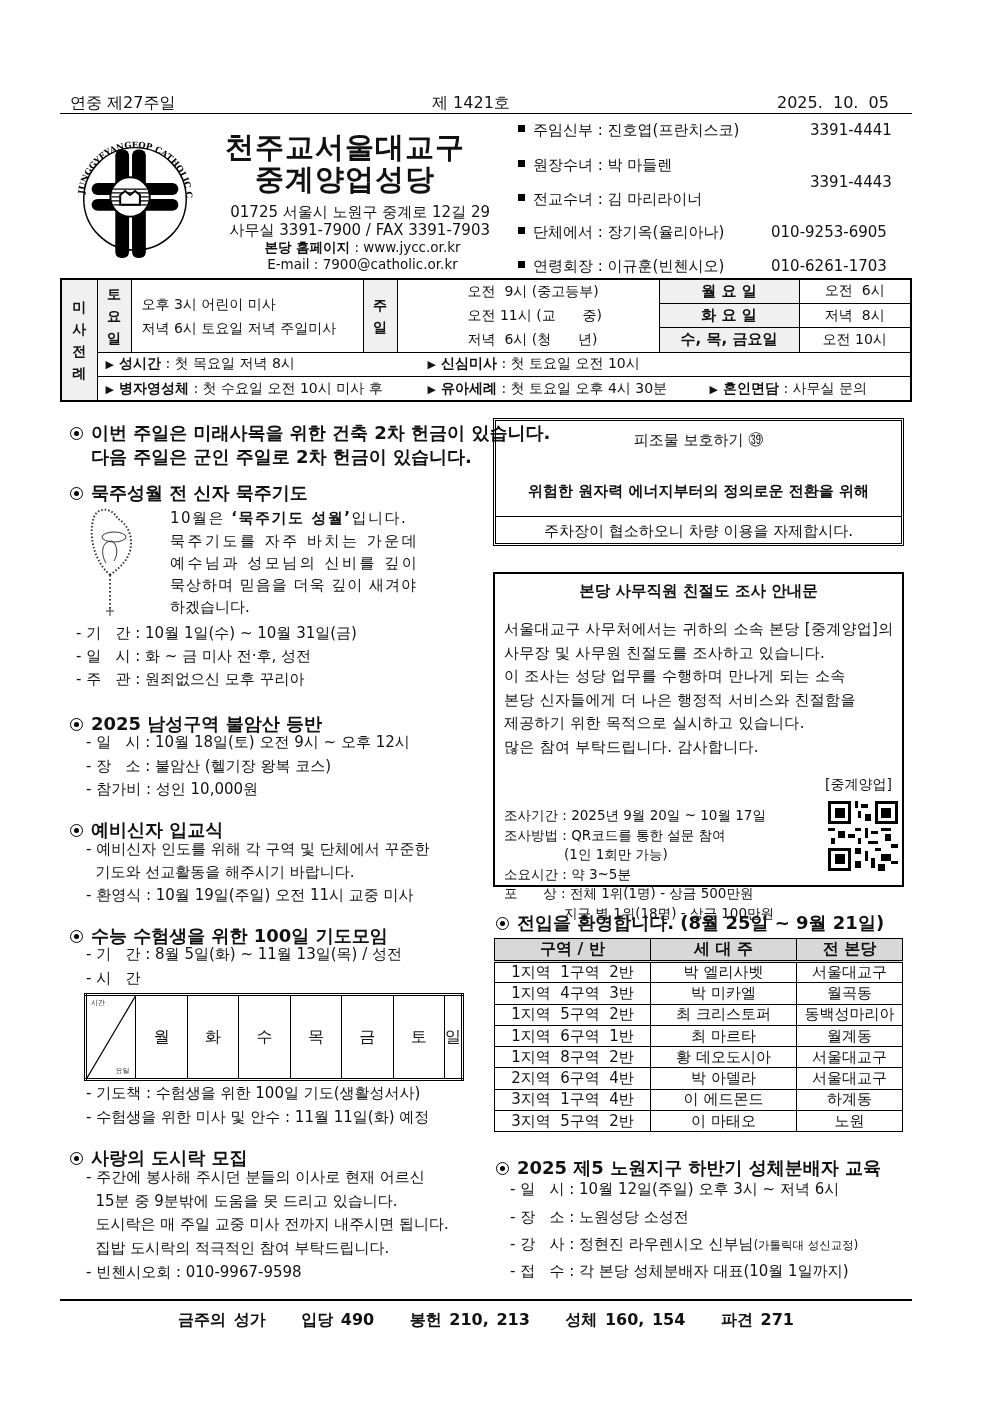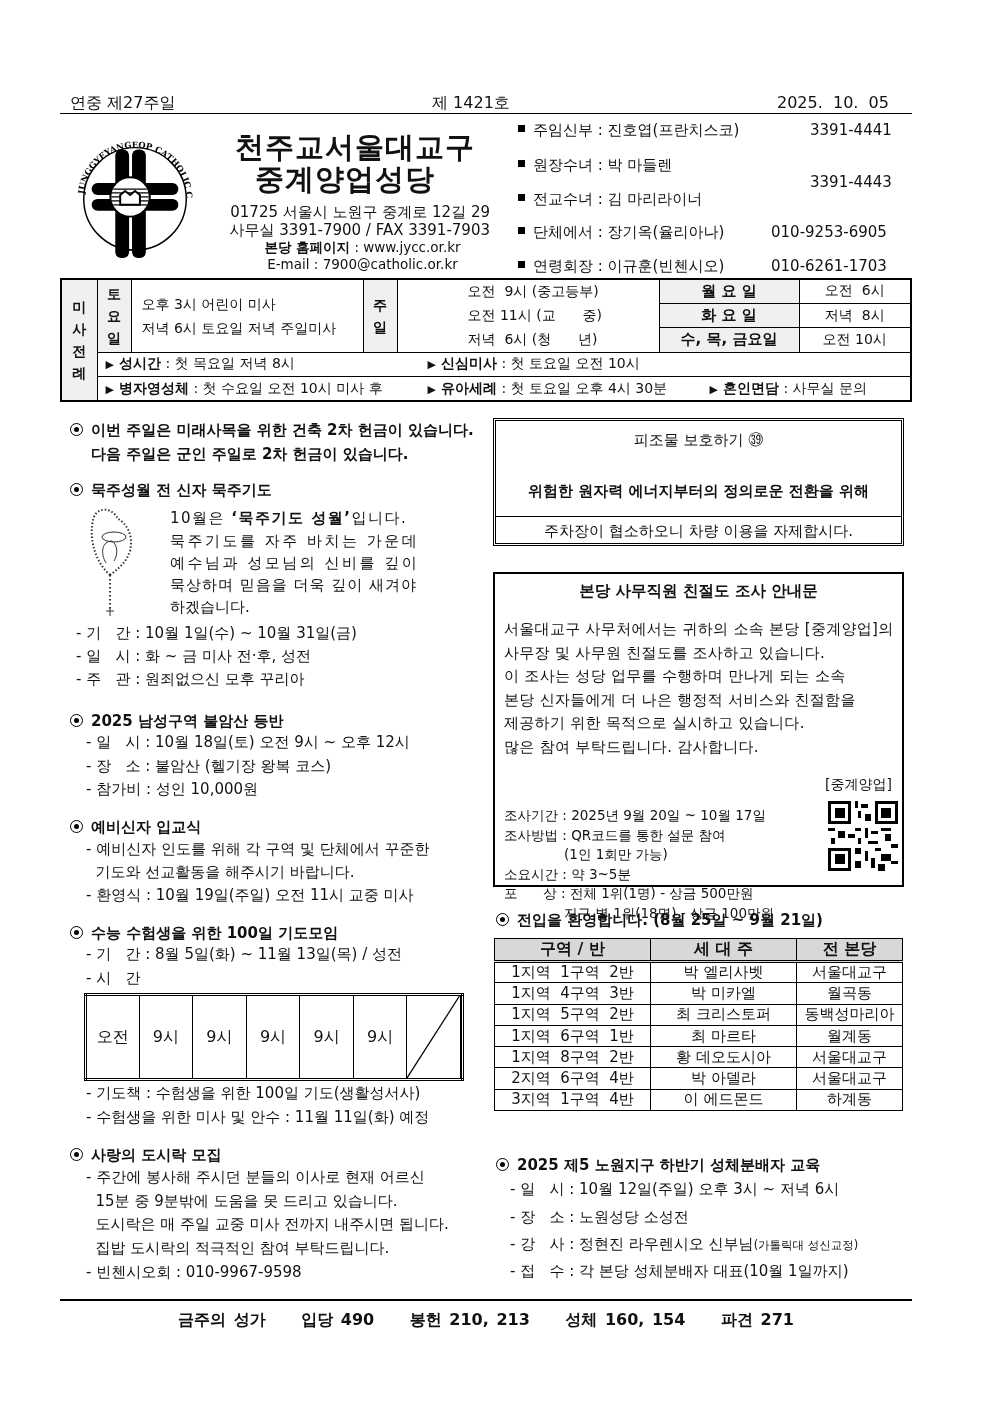--- a/index.html
+++ b/index.html
@@ -5,38 +5,38 @@
   * { box-sizing: border-box; margin: 0; padding: 0; }
   html, body { width: 992px; height: 1403px; background: #fff; }
   body { font-family: "DejaVu Sans", "Liberation Sans", sans-serif; color: #111; position: relative; overflow: hidden; }
   .abs { position: absolute; }
   .txt { font-size: 15px; line-height: 1; white-space: nowrap; }
 
   
   #top-line { left: 60px; width: 852px; top: 113px; height: 0; border-top: 1.5px solid #000; }
   .hdr { top: 93px; font-size: 16px; }
   #logo { left: 66px; top: 122px; width: 138px; height: 138px; }
-  #title1 { left: 215px; top: 128px; width: 260px; text-align: right; font-size: 29px; font-weight: bold; letter-spacing: 1px; }
+  #title1 { left: 215px; top: 128px; width: 260px; text-align: center; font-size: 29px; font-weight: bold; letter-spacing: 1px; }
   #title2 { left: 215px; top: 160px; width: 260px; text-align: center; font-size: 29px; font-weight: bold; letter-spacing: 1px; }
   #addr { left: 195px; top: 203px; font-size: 15px; line-height: 18px; text-align: right; width: 295px; }
   #addr .c { text-align: center; display: block; font-size: 13.5px; line-height: 17px; padding-left: 40px; }
 
   .staff { left: 518px; font-size: 15px; white-space: nowrap; }
   .staff .sq { display: inline-block; width: 7px; height: 7px; background: #000; margin-right: 8px; vertical-align: middle; position: relative; top: -2px; }
   .phone { font-size: 15px; }
 
   
   #mass { left: 60px; top: 278px; width: 852px; height: 124px; border: 2px solid #000; border-collapse: collapse; }
   #mass td { border: 1px solid #000; font-size: 14px; padding: 0; vertical-align: middle; }
   .gray { background: #f0f0f0; }
   .vlabel { text-align: center; font-weight: bold; font-size: 16px; line-height: 22px; }
   .tri { font-size: 11px; margin-right: 5px; }
 
   
-  .sec-h { font-size: 15px; font-weight: bold; white-space: nowrap; }
+  .sec-h { font-size: 18px; font-weight: bold; white-space: nowrap; }
   .sec-h .bullet { display: inline-block; width: 13px; height: 13px; border: 1.5px solid #000; border-radius: 50%; position: relative; margin-right: 8px; vertical-align: -1px; }
   .sec-h .bullet::after { content: ""; position: absolute; left: 2.5px; top: 2.5px; width: 5px; height: 5px; background: #000; border-radius: 50%; }
   .line { font-size: 15px; white-space: nowrap; line-height: 1; }
 
   #prayer-tbl { left: 84px; top: 993px; width: 380px; height: 88px; border: 3px double #000; border-collapse: collapse; }
   #prayer-tbl td { border: 1px solid #000; text-align: center; font-size: 16px; width: 14.28%; }
   .diag { position: relative; }
   .diag svg { position: absolute; left: 0; top: 0; width: 100%; height: 100%; }
 
   
@@ -186,37 +186,35 @@
 <div class="abs line" style="left:86px; top:842px; white-space:pre;">- 예비신자 인도를 위해 각 구역 및 단체에서 꾸준한</div>
 <div class="abs line" style="left:86px; top:865px; white-space:pre;">  기도와 선교활동을 해주시기 바랍니다.</div>
 <div class="abs line" style="left:86px; top:888px; white-space:pre;">- 환영식 : 10월 19일(주일) 오전 11시 교중 미사</div>
 
 <div class="abs sec-h" style="left:70px; top:924px;"><span class="bullet"></span><span>수능 수험생을 위한 100일 기도모임</span></div>
 <div class="abs line" style="left:86px; top:947px; white-space:pre;">- 기   간 : 8월 5일(화) ~ 11월 13일(목) / 성전</div>
 <div class="abs line" style="left:86px; top:971px; white-space:pre;">- 시   간</div>
 
 <table class="abs" id="prayer-tbl">
   <tbody>
-  <tr style="height:28px;">
-    <td>오전</td>
-    <td>9시</td>
-    <td>9시</td>
-    <td>9시</td>
-    <td>9시</td>
-    <td>9시</td>
-    <td class="diag">
-          <svg preserveAspectRatio="none" viewBox="0 0 10 10">
+      <tr style="height:29px;">
+    <td class="diag" style="font-size:7px;">
+      <svg preserveAspectRatio="none" viewBox="0 0 10 10">
             <line x1="0" y1="10" x2="10" y2="0" stroke="#000" stroke-width="0.2"></line>
           </svg>
-        </td>
-    <td class="diag">
-          <svg preserveAspectRatio="none" viewBox="0 0 10 10">
-            <line x1="0" y1="10" x2="10" y2="0" stroke="#000" stroke-width="0.2"></line>
-          </svg>
-        </td>
+      <span style="position:absolute; left:4px; top:2px;">시간</span>
+      <span style="position:absolute; right:6px; bottom:2px;">요일</span>
+    </td>
+    <td>월</td>
+    <td>화</td>
+    <td>수</td>
+    <td>목</td>
+    <td>금</td>
+    <td>토</td>
+    <td>일</td>
   </tr>
 </tbody>
   </table>
 <div class="abs line" style="left:86px; top:1086px; white-space:pre;">- 기도책 : 수험생을 위한 100일 기도(생활성서사)</div>
 <div class="abs line" style="left:86px; top:1110px; white-space:pre;">- 수험생을 위한 미사 및 안수 : 11월 11일(화) 예정</div>
 
 <div class="abs sec-h" style="left:70px; top:1146px;"><span class="bullet"></span><span>사랑의 도시락 모집</span></div>
 <div class="abs line" style="left:86px; top:1170px; white-space:pre;">- 주간에 봉사해 주시던 분들의 이사로 현재 어르신</div>
 <div class="abs line" style="left:86px; top:1194px; white-space:pre;">  15분 중 9분밖에 도움을 못 드리고 있습니다.</div>
 <div class="abs line" style="left:86px; top:1217px; white-space:pre;">  도시락은 매 주일 교중 미사 전까지 내주시면 됩니다.</div>
@@ -322,20 +320,25 @@
   <tr>
         <td style="white-space:pre;">2지역  6구역  4반</td>
         <td>박 아델라</td>
         <td>서울대교구</td>
       </tr>
   <tr>
         <td style="white-space:pre;">3지역  1구역  4반</td>
         <td>이 에드몬드</td>
         <td>하계동</td>
       </tr>
+  <tr>
+        <td style="white-space:pre;">3지역  5구역  2반</td>
+        <td>이 마태오</td>
+        <td>노원</td>
+      </tr>
 </tbody>
   </table>
 
 <div class="abs sec-h" style="left:496px; top:1156px;"><span class="bullet"></span><span>2025 제5 노원지구 하반기 성체분배자 교육</span></div>
 <div class="abs line" style="left:510px; top:1182px; white-space:pre;">- 일   시 : 10월 12일(주일) 오후 3시 ~ 저녁 6시</div>
 <div class="abs line" style="left:510px; top:1210px; white-space:pre;">- 장   소 : 노원성당 소성전</div>
 <div class="abs line" style="left:510px; top:1237px; white-space:pre;"><span>- 강   사 : 정현진 라우렌시오 신부님</span><span style="font-size:11.5px;">(가톨릭대 성신교정)</span></div>
 <div class="abs line" style="left:510px; top:1264px; white-space:pre;">- 접   수 : 각 본당 성체분배자 대표(10월 1일까지)</div>
 
 <div class="abs" id="bottom-line"></div>

